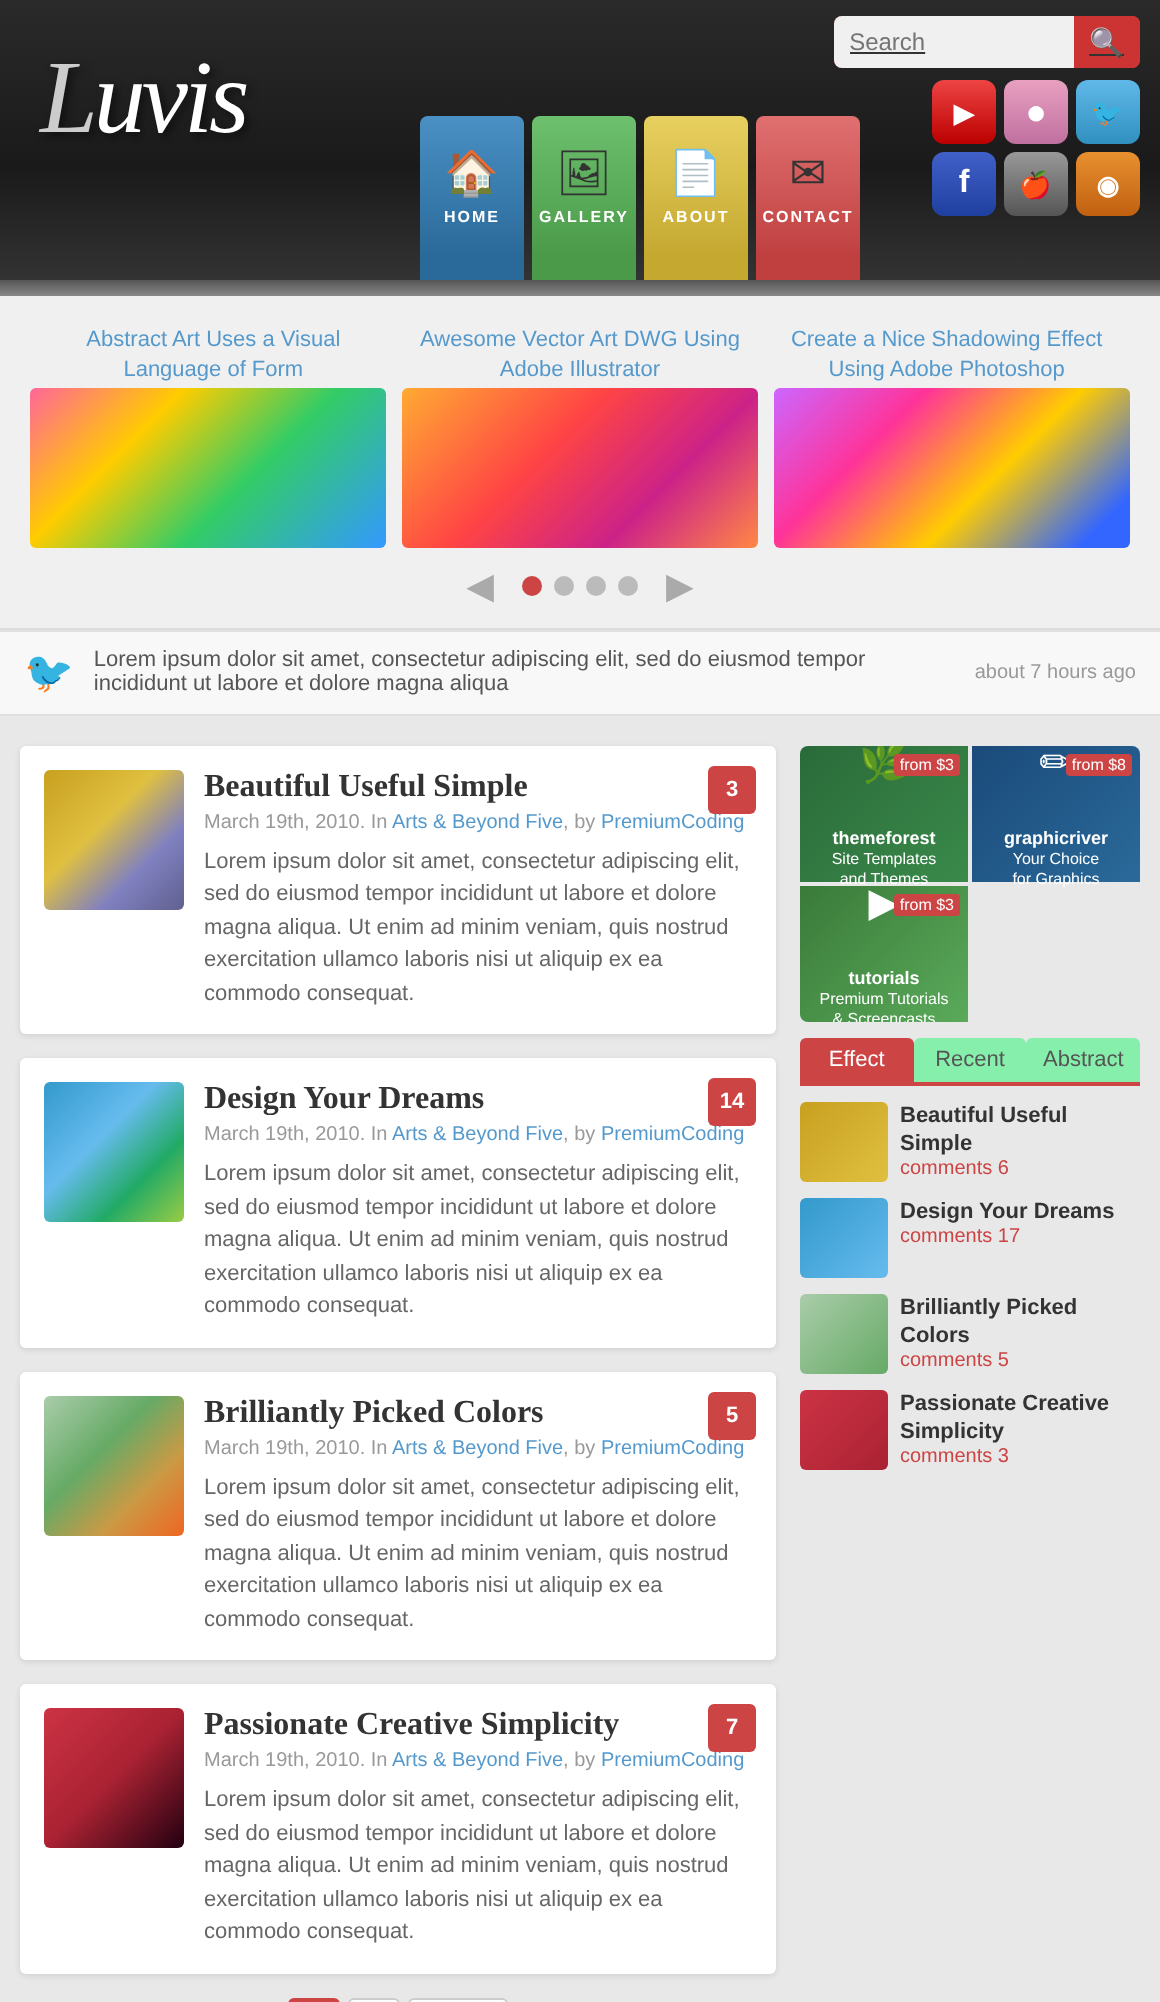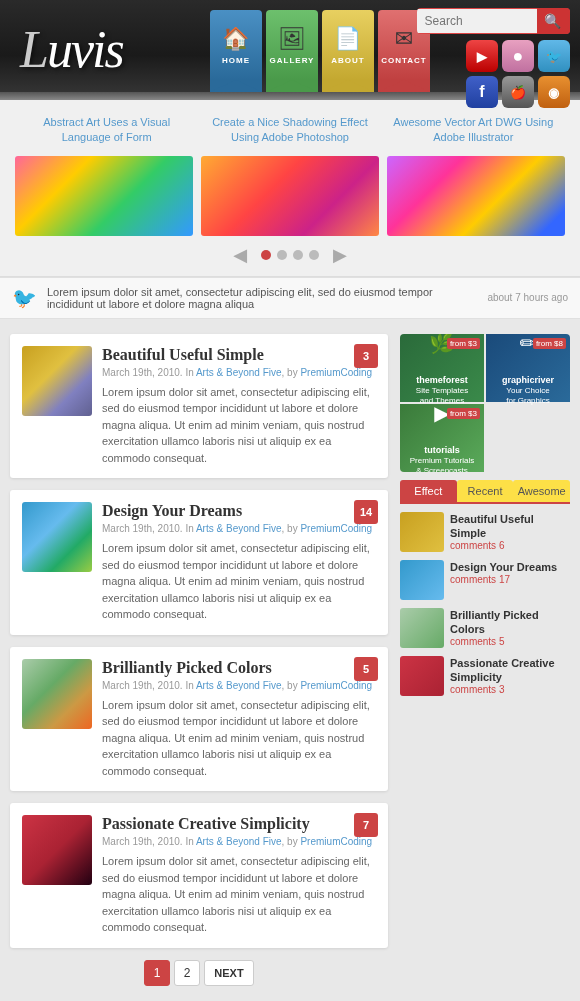--- a/index.html
+++ b/index.html
@@ -1,19 +1,19 @@
 <!DOCTYPE html>
 <html><head>
   <meta charset="utf-8">
   <style>
     * { margin: 0; padding: 0; box-sizing: border-box; }
     body { width: 580px; font-family: Arial, sans-serif; font-size: 12px; background: #e8e8e8; color: #333; overflow-x: hidden; }
 
     
-    #header { background: linear-gradient(180deg, #2a2a2a 0%, #1a1a1a 60%, #333 100%); height: 92px; position: relative; }
+    #header { background: linear-gradient(180deg, #2a2a2a 0%, #1a1a1a 60%, #333 100%); height: 140px; position: relative; }
     #logo { position: absolute; left: 20px; top: 20px; font-family: Georgia, serif; font-size: 52px; color: #fff; font-style: italic; letter-spacing: -2px; text-shadow: 2px 2px 4px rgba(0,0,0,0.5); }
     #logo span { color: #ccc; }
 
     
     #nav { position: absolute; left: 210px; bottom: 0; display: flex; gap: 4px; align-items: flex-end; }
     .nav-ribbon { width: 52px; display: flex; flex-direction: column; align-items: center; cursor: pointer; }
     .nav-ribbon .ribbon-body { width: 52px; height: 70px; display: flex; flex-direction: column; align-items: center; justify-content: center; border-radius: 4px 4px 0 0; position: relative; }
     .nav-ribbon .ribbon-bottom { width: 52px; height: 12px; position: relative; }
     .nav-ribbon .ribbon-bottom::before, .nav-ribbon .ribbon-bottom::after { content: ''; position: absolute; bottom: 0; width: 26px; height: 12px; }
     .nav-ribbon .ribbon-bottom::before { left: 0; clip-path: polygon(0 0, 100% 0, 0 100%); }
@@ -25,38 +25,38 @@
     .ribbon-home .ribbon-bottom::before, .ribbon-home .ribbon-bottom::after { background: #2a6a9a; }
     .ribbon-gallery .ribbon-body { background: linear-gradient(180deg, #6dc06d, #4a9a4a); }
     .ribbon-gallery .ribbon-bottom::before, .ribbon-gallery .ribbon-bottom::after { background: #4a9a4a; }
     .ribbon-about .ribbon-body { background: linear-gradient(180deg, #e8d060, #c4a830); }
     .ribbon-about .ribbon-bottom::before, .ribbon-about .ribbon-bottom::after { background: #c4a830; }
     .ribbon-contact .ribbon-body { background: linear-gradient(180deg, #e07070, #c04040); }
     .ribbon-contact .ribbon-bottom::before, .ribbon-contact .ribbon-bottom::after { background: #c04040; }
 
     
     #header-right { position: absolute; right: 10px; top: 8px; display: flex; flex-direction: column; align-items: flex-end; gap: 6px; }
-    #search-bar { display: flex; align-items: center; background: #d44; border-radius: 4px; overflow: hidden; }
+    #search-bar { display: flex; background: #d44; border-radius: 4px; overflow: hidden; text-decoration: underline; }
     #search-bar input { border: none; outline: none; padding: 5px 8px; font-size: 12px; background: #f0f0f0; width: 120px; color: #999; }
     #search-bar button { background: #cc3333; border: none; color: #fff; padding: 5px 8px; cursor: pointer; font-size: 14px; }
     #social-icons { display: flex; flex-wrap: wrap; gap: 4px; width: 110px; justify-content: flex-end; }
     .social-icon { width: 32px; height: 32px; border-radius: 6px; display: flex; align-items: center; justify-content: center; color: #fff; font-size: 13px; font-weight: bold; cursor: pointer; }
     .si-youtube { background: linear-gradient(180deg, #e44, #b00); }
     .si-flickr { background: linear-gradient(180deg, #e8a0c0, #c070a0); }
     .si-twitter { background: linear-gradient(180deg, #60b8e8, #3090c0); }
     .si-facebook { background: linear-gradient(180deg, #4060c8, #2040a0); }
     .si-apple { background: linear-gradient(180deg, #999, #555); }
     .si-rss { background: linear-gradient(180deg, #e89030, #c06010); }
 
     
     #header-bottom { height: 8px; background: linear-gradient(180deg, #555, #888); }
 
     
     #slider-section { background: #f0f0f0; padding: 15px 15px 10px; border-bottom: 1px solid #ddd; }
-    #slider-titles { display: flex; justify-content: space-around; margin-bottom: 10px; }
+    #slider-titles { display: flex; justify-content: space-around; }
     .slide-title { text-align: center; color: #5599cc; font-size: 11px; width: 170px; line-height: 1.4; cursor: pointer; }
     #slider-images { display: flex; gap: 8px; }
     .slide-img { flex: 1; height: 80px; border-radius: 3px; overflow: hidden; }
     .slide-img-1 { background: linear-gradient(135deg, #ff6699 0%, #ffcc00 30%, #33cc66 60%, #3399ff 100%); }
     .slide-img-2 { background: linear-gradient(135deg, #ffaa33 0%, #ff4444 40%, #cc2288 70%, #ff8844 100%); }
     .slide-img-3 { background: linear-gradient(135deg, #cc66ff 0%, #ff3399 30%, #ffcc00 60%, #3366ff 90%); }
     #slider-nav { display: flex; align-items: center; justify-content: center; gap: 6px; margin-top: 8px; }
     .slider-dot { width: 10px; height: 10px; border-radius: 50%; background: #bbb; cursor: pointer; }
     .slider-dot.active { background: #cc4444; }
     .slider-arrow { color: #aaa; font-size: 18px; cursor: pointer; padding: 0 8px; }
@@ -100,21 +100,21 @@
     .ad-tutorials { background: linear-gradient(135deg, #3a7a3a, #5aaa5a); }
     .ad-codecanyon { background: linear-gradient(135deg, #2a5a7a, #3a7a9a); }
     .ad-label { font-weight: bold; font-size: 9px; margin-top: 20px; }
     .ad-icon { font-size: 20px; }
     .ad-price { position: absolute; top: 4px; right: 4px; background: #cc4444; color: #fff; font-size: 8px; padding: 1px 3px; border-radius: 2px; }
 
     .sidebar-advertise { font-size: 10px; color: #888; text-align: center; margin: 6px 0; }
 
     
     .sidebar-tabs { display: flex; margin-bottom: 8px; border-bottom: 2px solid #cc4444; }
-    .sidebar-tab { flex: 1; text-align: center; padding: 5px 4px; font-size: 11px; cursor: pointer; background: #fde047; color: #555; border-radius: 3px 3px 0 0; }
+    .sidebar-tab { flex: 1; text-align: center; padding: 5px 4px; font-size: 11px; cursor: pointer; background: #86efac; color: #555; border-radius: 3px 3px 0 0; }
     .sidebar-tab.active { background: #cc4444; color: #fff; }
 
     .sidebar-post { display: flex; gap: 6px; margin-bottom: 8px; align-items: flex-start; }
     .sidebar-thumb { width: 44px; height: 40px; border-radius: 3px; flex-shrink: 0; }
     .st-1 { background: linear-gradient(135deg, #c8a020, #e0c040); }
     .st-2 { background: linear-gradient(135deg, #3399cc, #66bbee); }
     .st-3 { background: linear-gradient(135deg, #aaccaa, #66aa66); }
     .st-4 { background: linear-gradient(135deg, #cc3344, #aa2233); }
     .sidebar-post-title { font-size: 11px; font-weight: bold; color: #333; line-height: 1.3; }
     .sidebar-comments { font-size: 10px; color: #cc4444; }
@@ -169,22 +169,22 @@
       <div class="social-icon si-apple">🍎</div>
       <div class="social-icon si-rss">◉</div>
     </div>
   </div>
 </div>
 <div id="header-bottom"></div>
 
 <div id="slider-section">
   <div id="slider-titles">
     <div class="slide-title">Abstract Art Uses a Visual Language of Form</div>
+    <div class="slide-title">Awesome Vector Art DWG Using Adobe Illustrator</div>
     <div class="slide-title">Create a Nice Shadowing Effect Using Adobe Photoshop</div>
-    <div class="slide-title">Awesome Vector Art DWG Using Adobe Illustrator</div>
   </div>
   <div id="slider-images">
     <div class="slide-img slide-img-1"></div>
     <div class="slide-img slide-img-2"></div>
     <div class="slide-img slide-img-3"></div>
   </div>
   <div id="slider-nav">
     <span class="slider-arrow">◀</span>
     <div class="slider-dot active"></div>
     <div class="slider-dot"></div>
@@ -274,21 +274,21 @@
         <div class="ad-price">from $3</div>
         <div class="ad-icon">▶</div>
         <div class="ad-label">tutorials<br><span style="font-weight:normal;font-size:8px;">Premium Tutorials<br>&amp; Screencasts</span></div>
       </div>
     </div>
 
 
     <div class="sidebar-tabs">
       <div class="sidebar-tab active">Effect</div>
       <div class="sidebar-tab">Recent</div>
-      <div class="sidebar-tab">Awesome</div>
+      <div class="sidebar-tab">Abstract</div>
     </div>
 
     <div class="sidebar-post">
       <div class="sidebar-thumb st-1"></div>
       <div>
         <div class="sidebar-post-title">Beautiful Useful Simple</div>
         <div class="sidebar-comments">comments 6</div>
       </div>
     </div>
     <div class="sidebar-post">

